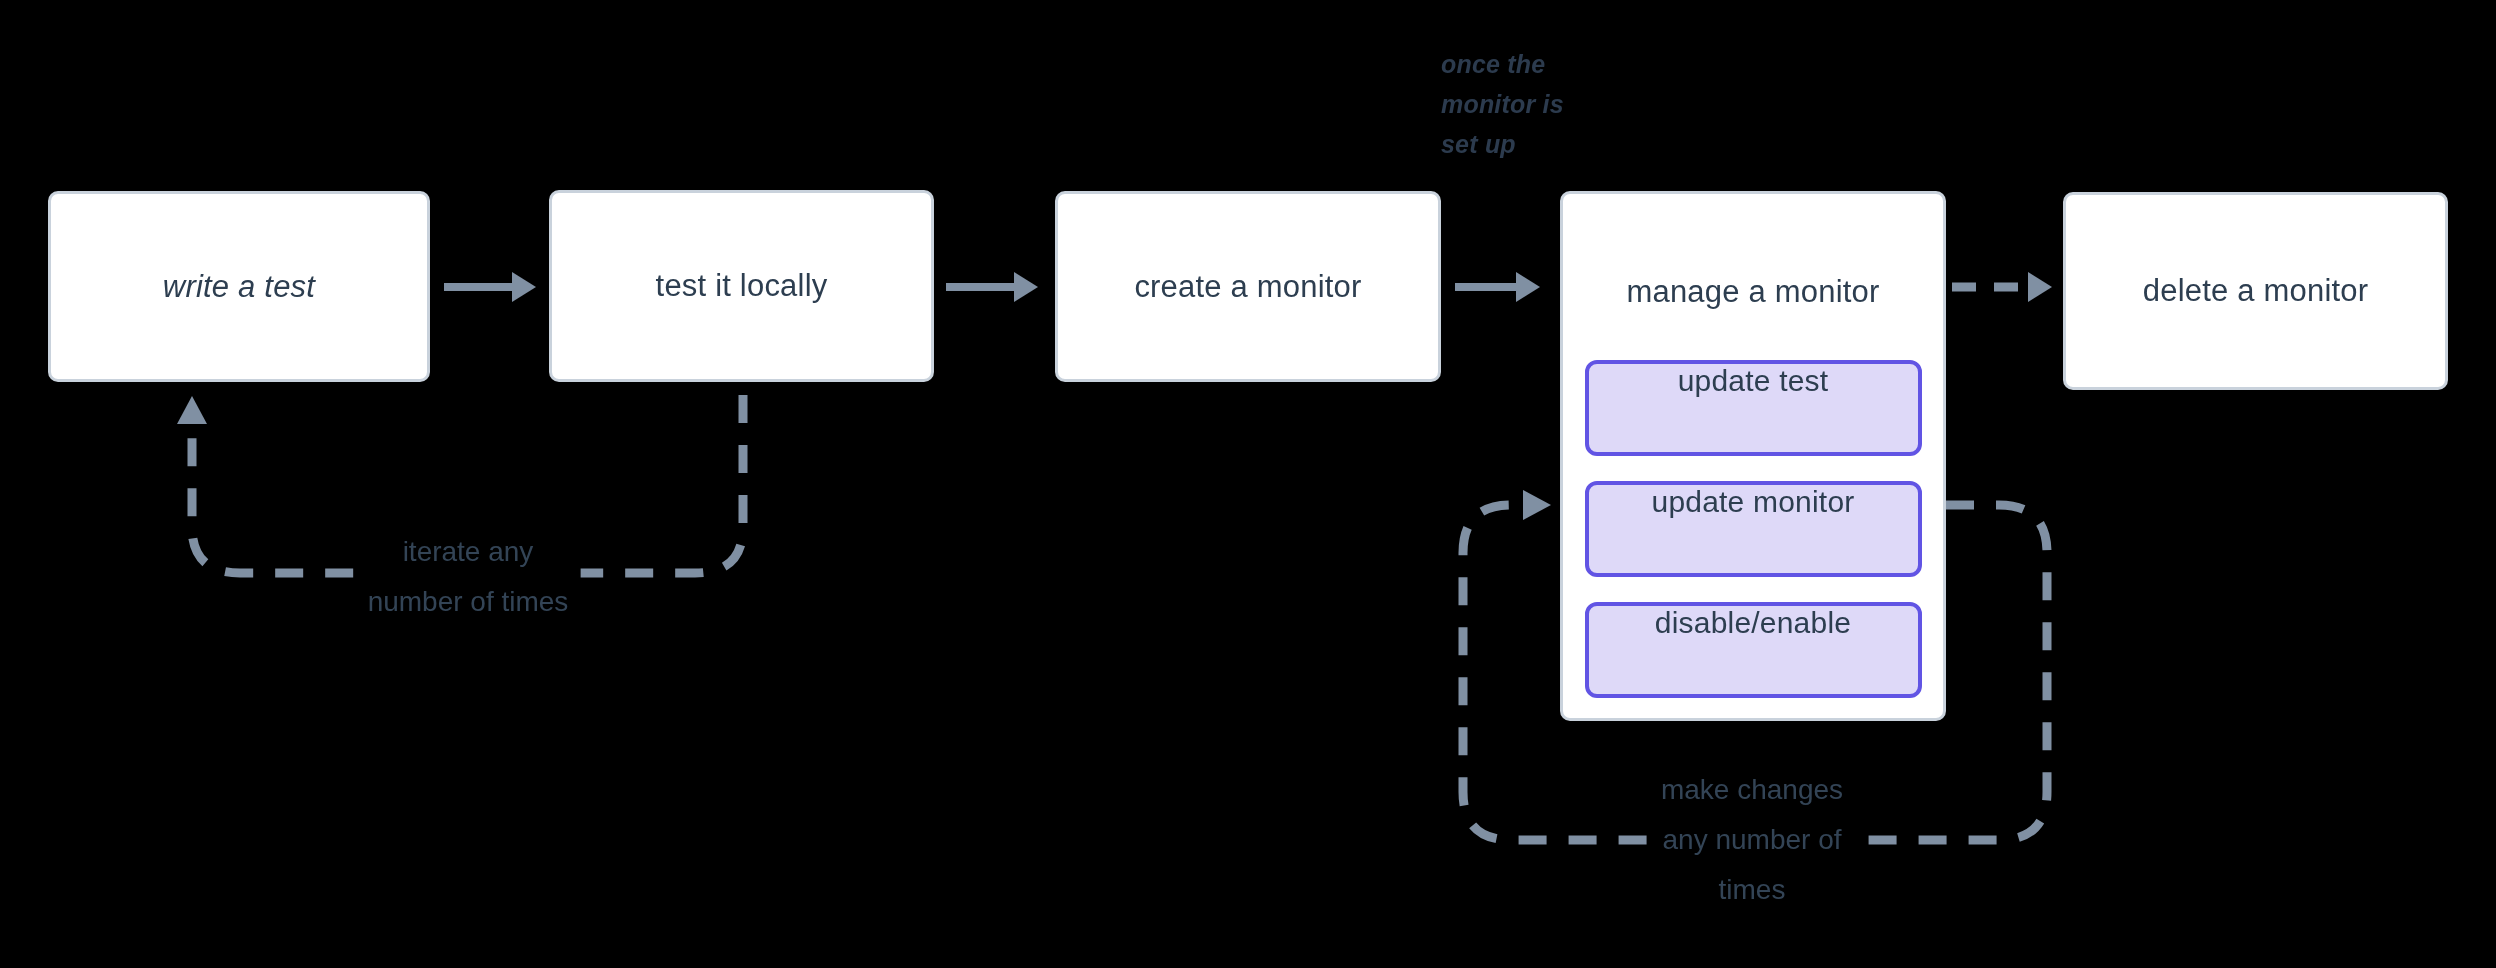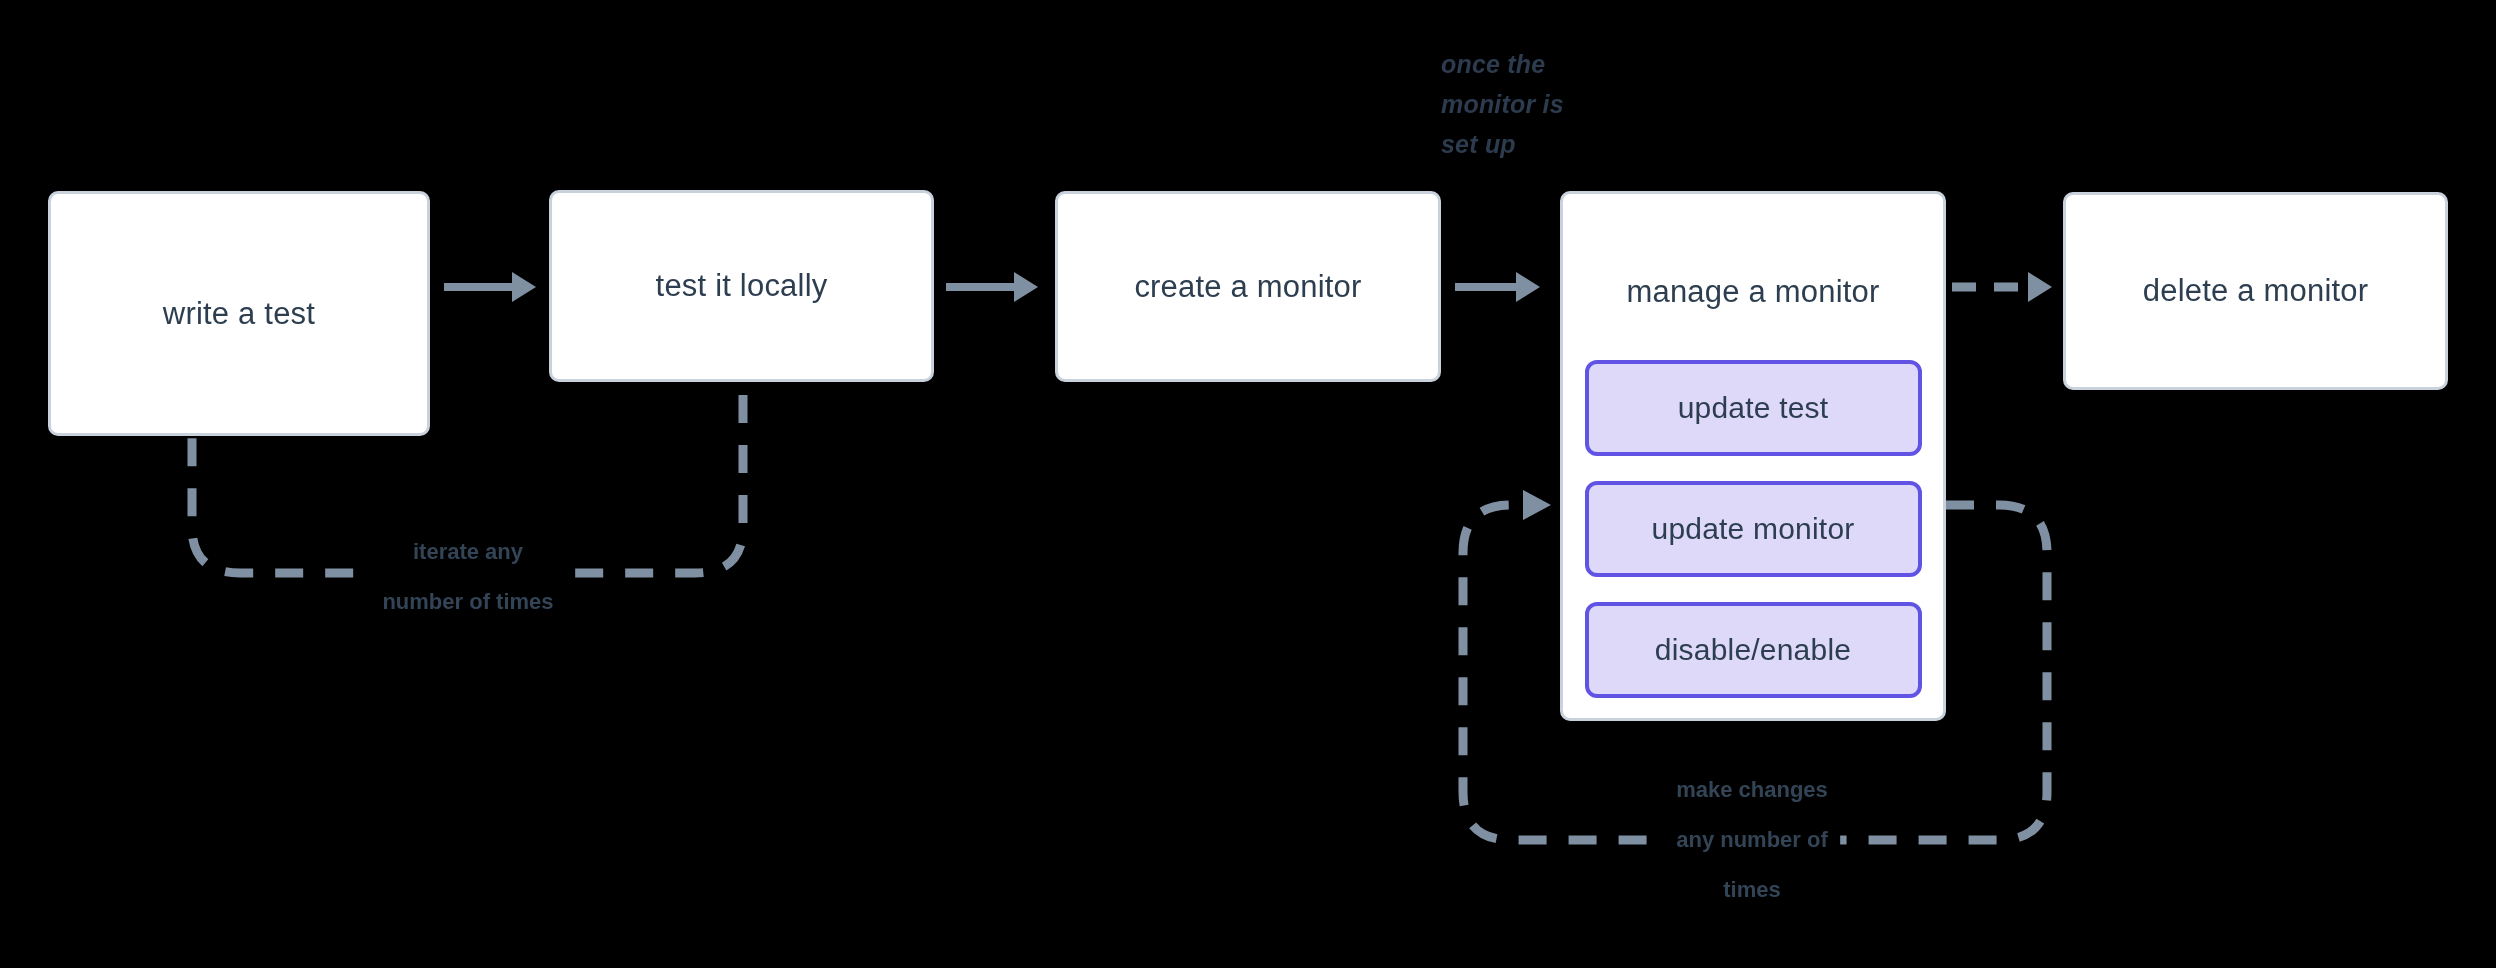--- a/index.html
+++ b/index.html
@@ -17,32 +17,32 @@
   .lines .head { fill: var(--line); stroke: none; }
   .node {
     position: absolute; background: var(--boxFill); border: 3px solid var(--boxBorder);
     border-radius: 10px; display: flex; align-items: center; justify-content: center;
     color: var(--ink); font-size: 31px; font-weight: 500; letter-spacing: 0.2px;
   }
   .node-tall { flex-direction: column; justify-content: flex-start; }
   .node-tall .node-label { margin-top: 78px; line-height: 40px; }
   .sub-node {
     width: 337px; height: 96px; background: var(--subFill); border: 4px solid var(--subBorder);
-    border-radius: 12px; display: flex; align-items: center; justify-content: center;
+    border-radius: 12px; display: flex; align-items: flex-start; justify-content: center;
     color: var(--ink); font-size: 30px; font-weight: 500;
   }
   .sub-node + .sub-node { margin-top: 25px; }
   .sub-first { margin-top: 48px; }
   .annotation {
     position: absolute; white-space: pre-line; font-style: italic; font-weight: bold;
     font-size: 25px; line-height: 40px; color: var(--note); letter-spacing: 0.2px;
   }
   .loop-label {
     position: absolute; transform: translateX(-50%); white-space: pre-line; text-align: center;
-    font-weight: bold; font-size: 22px; line-height: 50px; color: var(--loopText);
+    font-weight: normal; font-size: 28px; line-height: 50px; color: var(--loopText);
     background: var(--bg); padding: 0 12px;
   }
 </style>
 </head>
 <body>
 
 <div class="canvas">
 
   <svg class="lines" viewBox="0 0 2496 968">
     <g>
@@ -64,21 +64,21 @@
     <g>
       <path class="dash" d="M743,395 V527 Q743,573 695,573 H240 Q192,573 192,527 V420"></path>
       <polygon class="head" points="177,424 207,424 192,396"></polygon>
     </g>
     <g>
       <path class="dash" d="M1946,505 H1999 Q2047,505 2047,553 V792 Q2047,840 1999,840 H1511 Q1463,840 1463,792 V553 Q1463,505 1511,505 H1521"></path>
       <polygon class="head" points="1523,490 1523,520 1551,505"></polygon>
     </g>
   </svg>
 
-  <div class="node" style="left:48px; top:191px; width:382px; height:245px;">
+  <div class="node" style="left:48px; top:191px; width:382px; height:191px;font-style:italic;">
     <span class="node-label">write a test</span>
   </div>
 
   <div class="node" style="left:549px; top:190px; width:385px; height:192px;">
     <span class="node-label">test it locally</span>
   </div>
 
   <div class="node" style="left:1055px; top:191px; width:386px; height:191px;justify-content:center;">
     <span class="node-label">create a monitor</span>
   </div>

